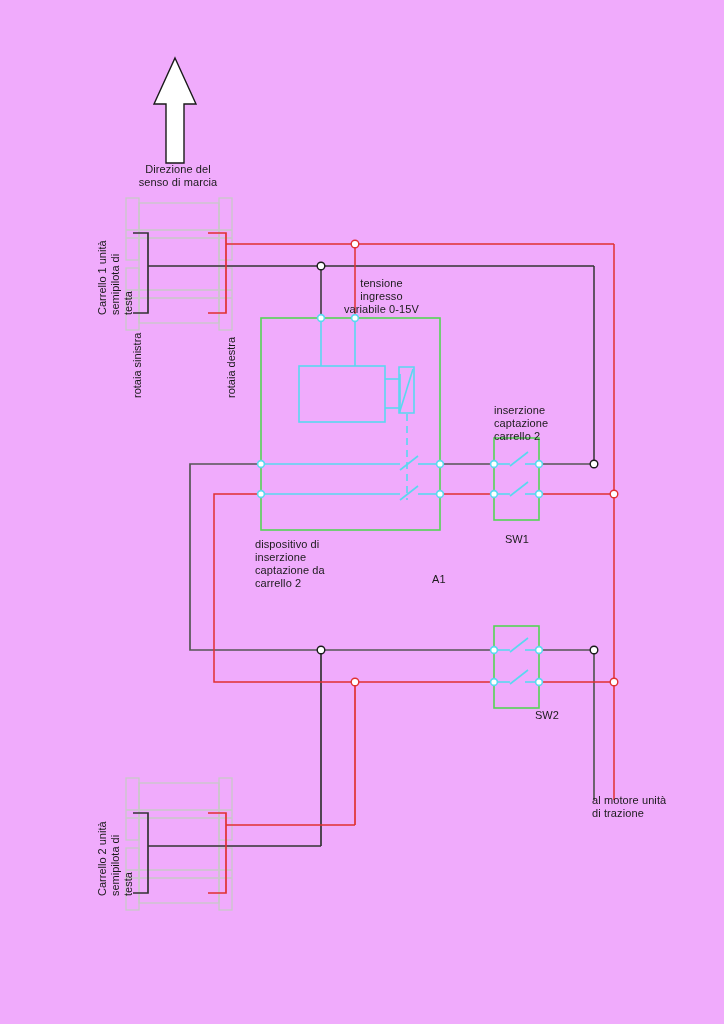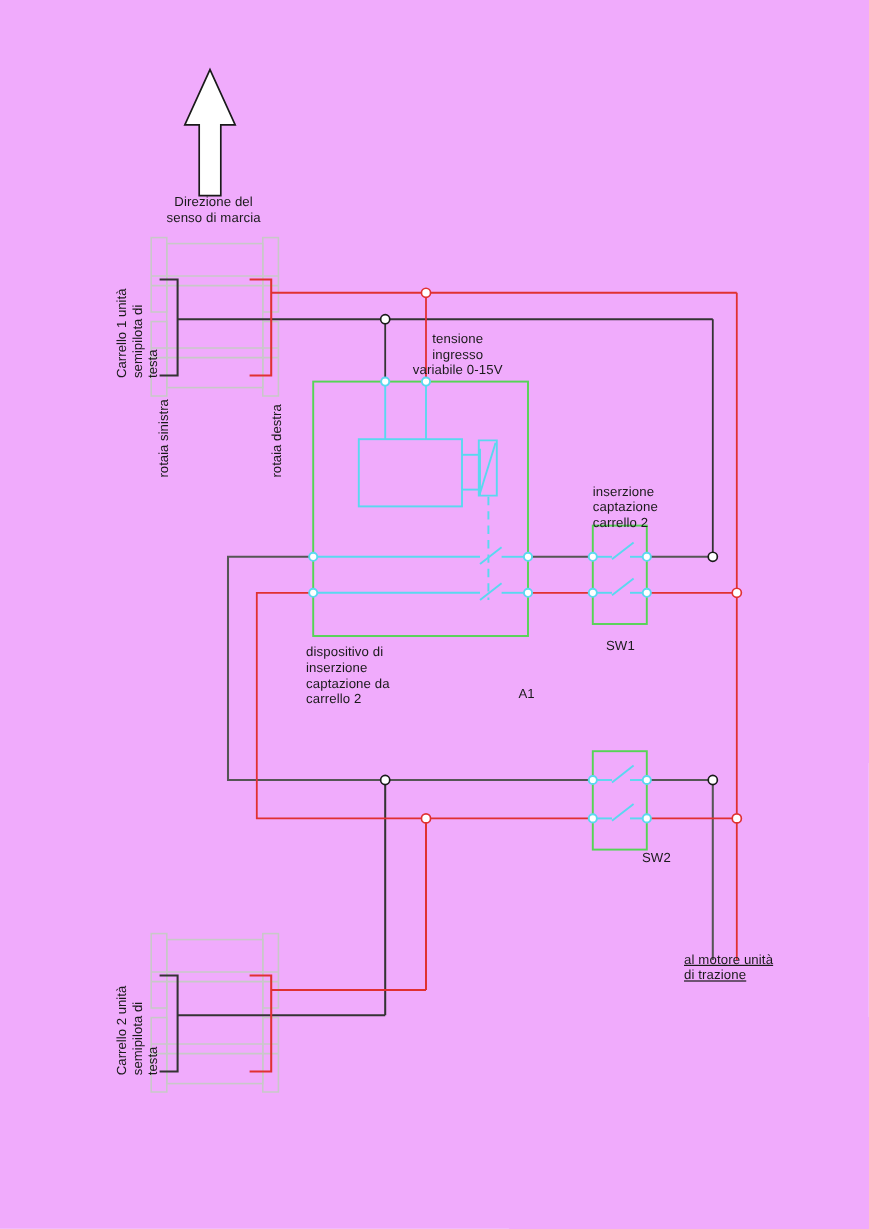--- a/index.html
+++ b/index.html
@@ -213,16 +213,16 @@
 
 <div class="lbl c" style="left:494px;top:533px;width:46px;">SW1</div>
 
 
 <div class="lbl c" style="left:524px;top:709px;width:46px;">SW2</div>
 
 <div class="vlbl" style="left:96px;top:896px;">Carrello 2 unità
 semipilota di
 testa</div>
 
-<div class="lbl" style="left:570px;top:794px;text-decoration:underline;">al motore unità
+<div class="lbl" style="left:592px;top:794px;">al motore unità
 di trazione</div>
 
 </div>
 
 </body></html>

